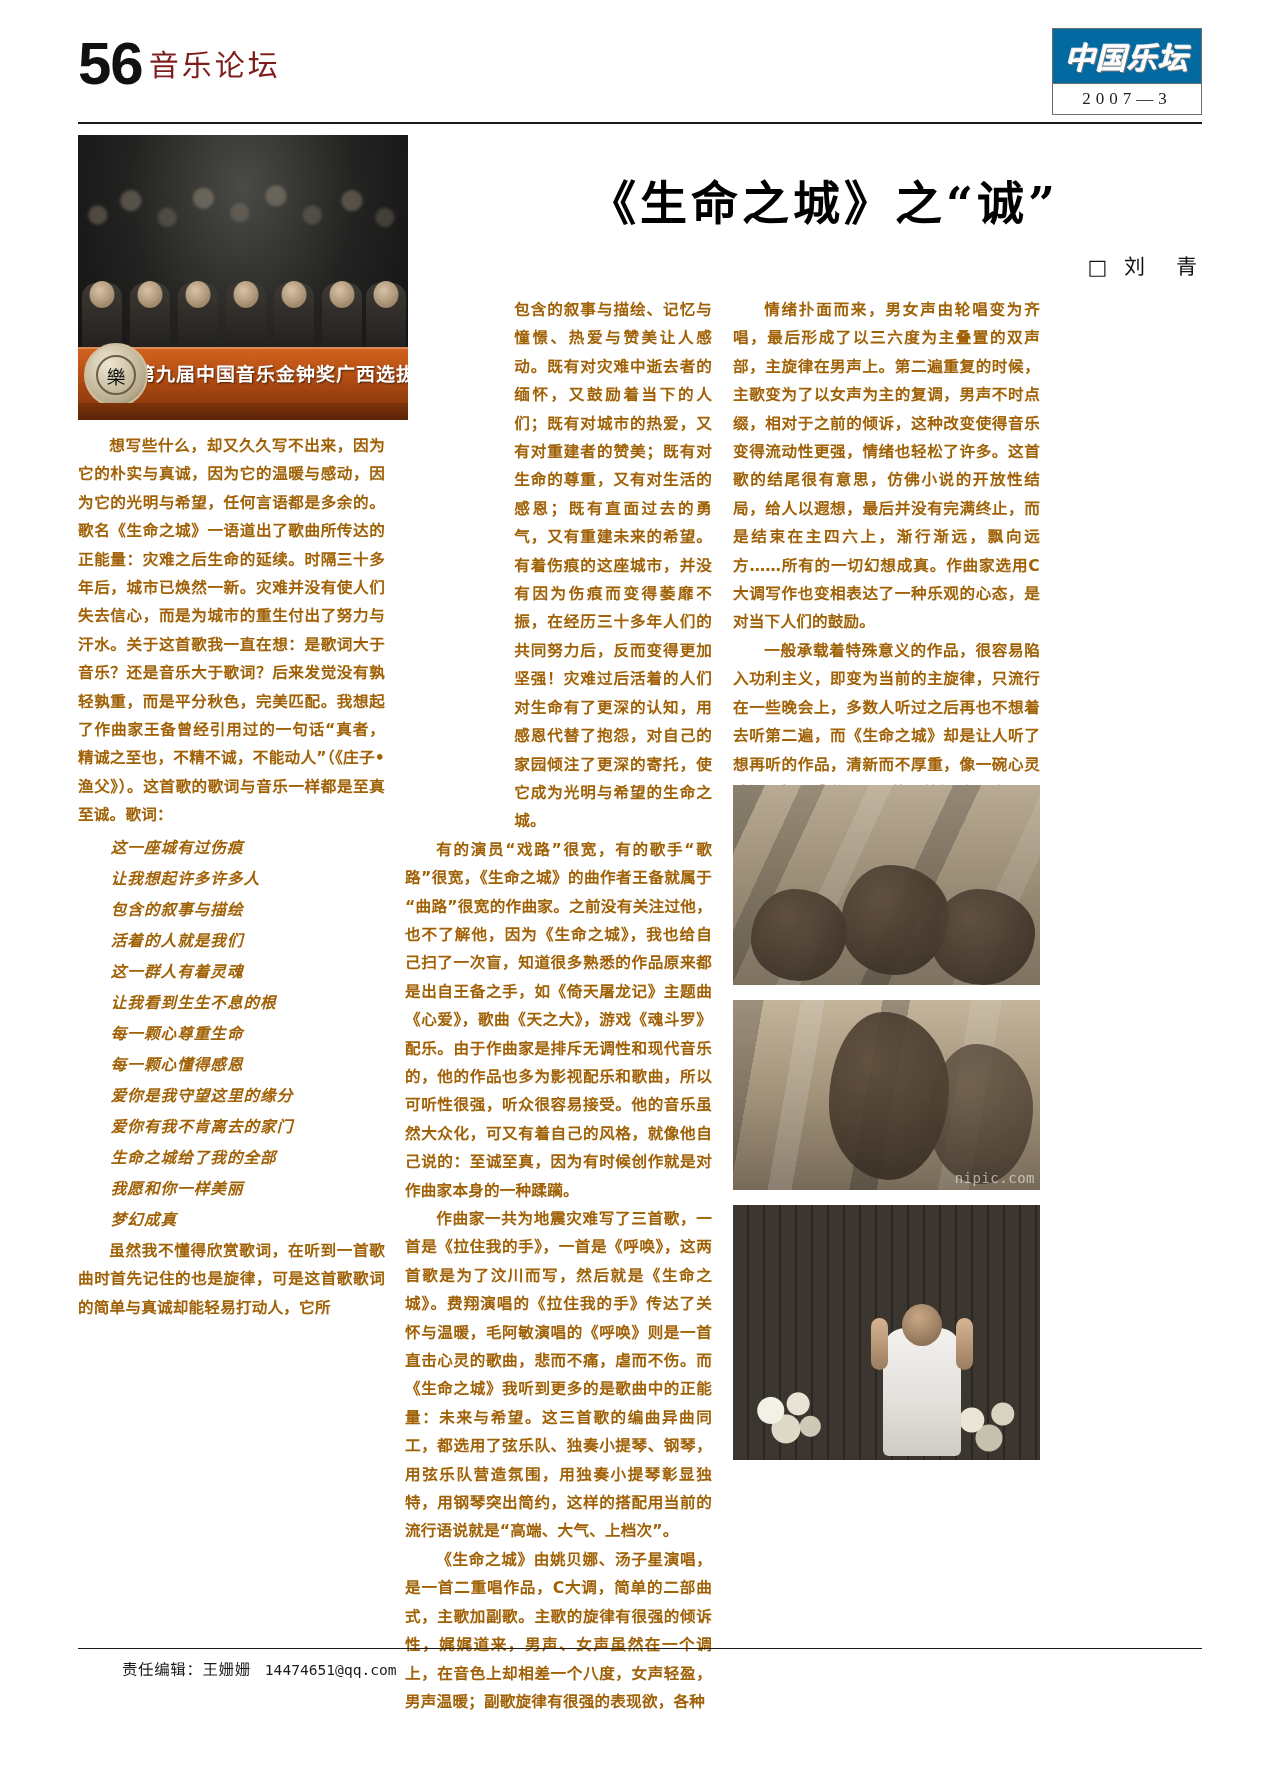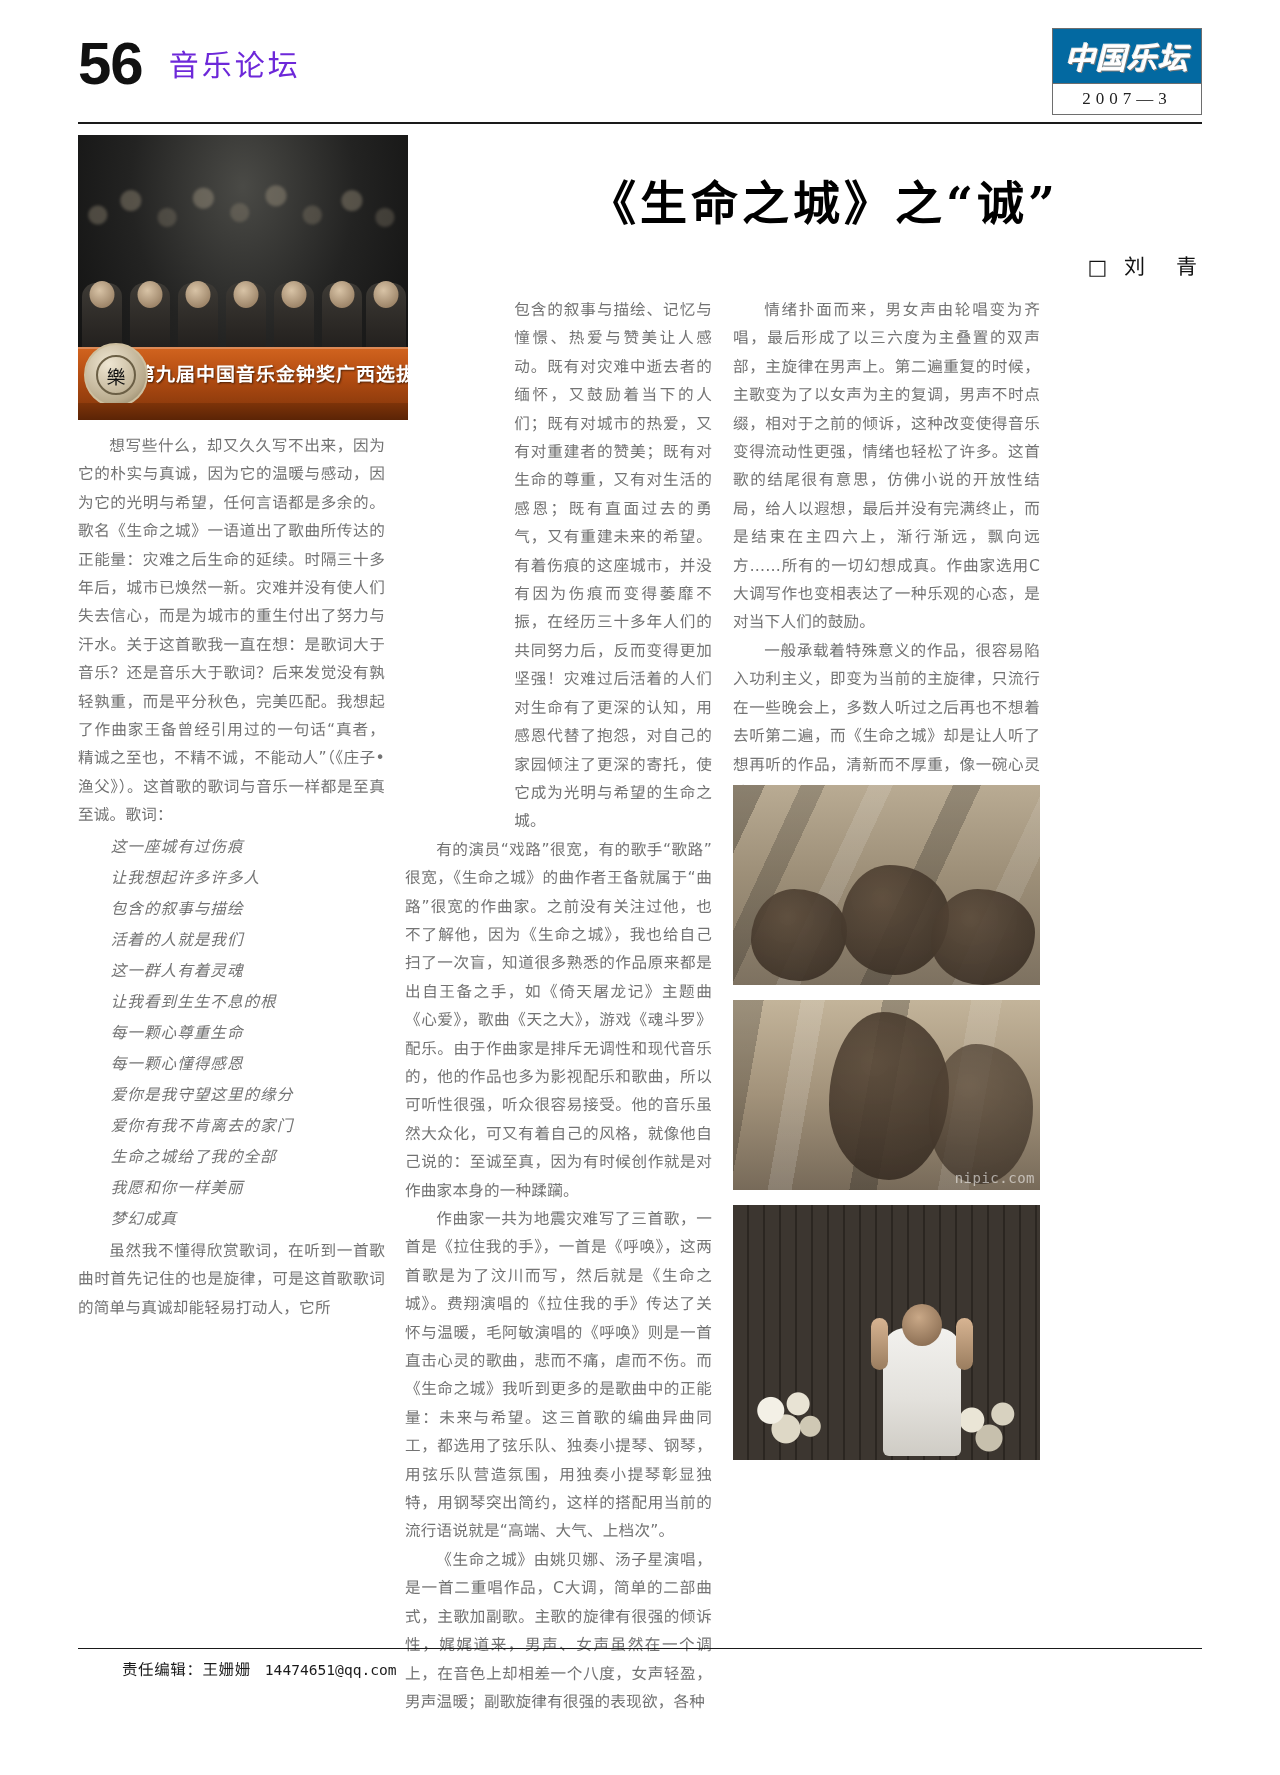--- a/index.html
+++ b/index.html
@@ -10,30 +10,30 @@
     color:#111;
   }
   .page{position:absolute;inset:0;}
 
   
   .masthead{
     position:absolute;left:78px;top:28px;width:1124px;height:92px;
   }
   .folio{
     position:absolute;left:0;top:8px;
-    display:flex;align-items:flex-end;gap:26px;
+    display:flex;align-items:flex-end;gap:6px;
   }
   .folio-num{
     font-family:"Liberation Sans","DejaVu Sans",sans-serif;
     font-size:60px;font-weight:700;line-height:.92;color:#111;
     letter-spacing:-1px;
   }
   .folio-section{
     font-family:Liberation Serif, serif;
-    font-size:30px;color:#6d28d9;letter-spacing:3px;
+    font-size:30px;color:#7f1d1d;letter-spacing:3px;
     position:relative;top:-6px;
   }
   .brandbox{
     position:absolute;right:0;top:0;width:150px;
   }
   .brand-name{
     height:54px;background:#0369a1;border:1px solid #6e6e6e;
     display:flex;align-items:center;justify-content:center;
     font-family:"DejaVu Serif","Liberation Serif",serif;
     font-size:30px;font-weight:700;color:#ffffff;letter-spacing:1px;
@@ -106,23 +106,24 @@
     position:absolute;left:438px;top:250px;width:764px;
     text-align:right;
     font-family:"DejaVu Sans","Liberation Sans",sans-serif;
     font-size:21px;letter-spacing:5px;color:#111;
   }
 
   
   .col{
     position:absolute;
     font-family:"DejaVu Sans","Liberation Sans",sans-serif;
-    font-size:15.6px;line-height:28.4px;color:#737373;
+    font-size:15.6px;line-height:28.4px;color:#a16207;
     text-align:justify;text-justify:inter-ideograph;
     letter-spacing:.2px;
+    font-weight:bold;
   }
   .col p{margin:0;text-indent:2em;}
   .col1{left:78px;top:432px;width:307px;}
   .col2{left:405px;top:296px;width:307px;}
   .col3{left:733px;top:296px;width:307px;}
 
   .lyrics{
     font-family:"DejaVu Serif","Liberation Serif",serif;
     font-size:15.6px;line-height:31px;
     text-indent:0 !important;margin:2px 0 2px 0 !important;

